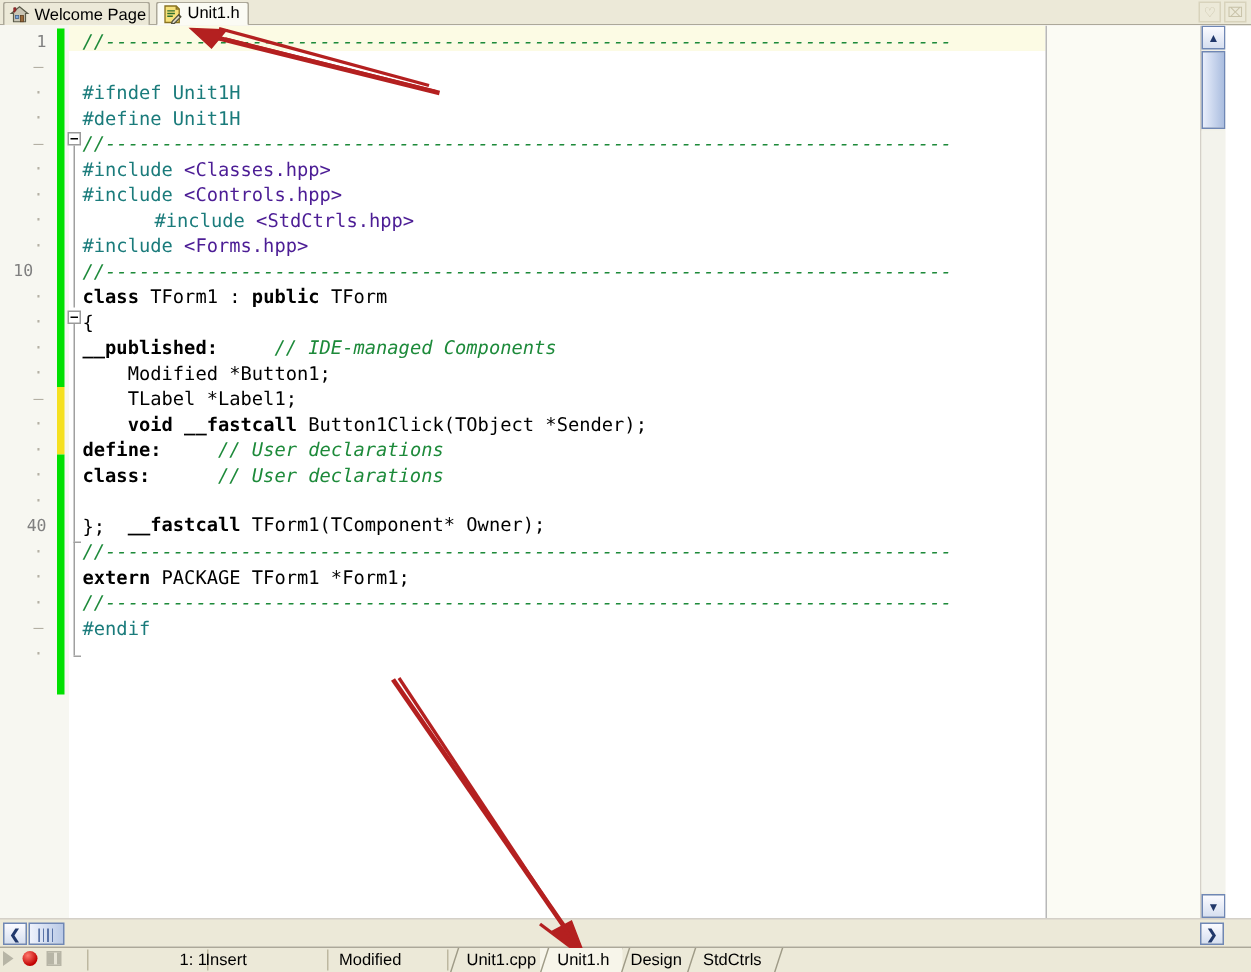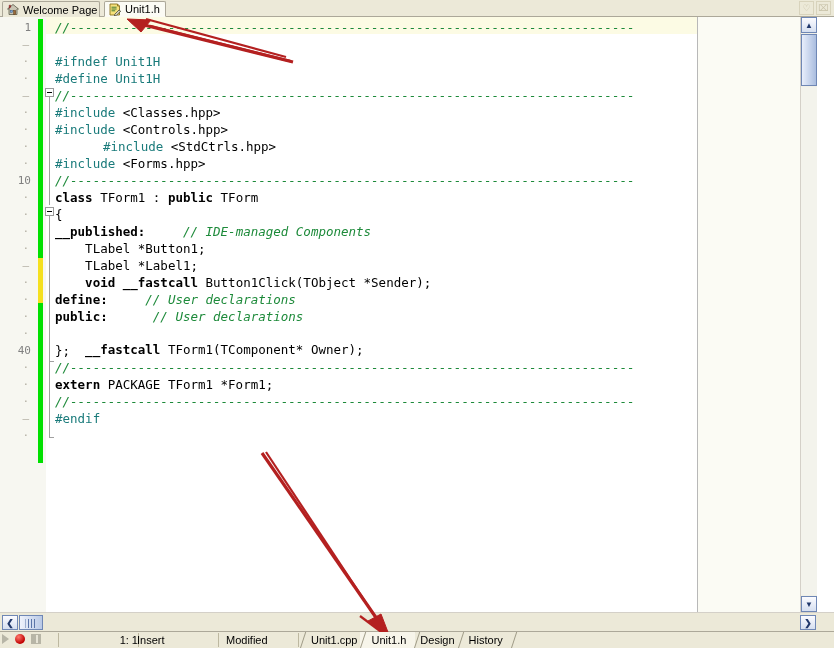--- a/index.html
+++ b/index.html
@@ -193,21 +193,21 @@
     position: absolute;
     left: 698px; top: 0;
     width: 119px; height: 595px;
     background: #fbfbf4;
   }
 
   .k-kw   { color: #000000; font-weight: bold; }
   .k-pre  { color: #1a7b7b; }
   .k-cmt  { color: #1d8a3a; font-style: italic; }
   .k-id   { color: #000000; }
-  .k-str  { color: #000000; }
+  .k-str  { color: #4c1d95; }
 
   
   .vscroll {
     position: absolute;
     right: 0; top: 0;
     width: 17px; height: 595px;
     background: #f1f0e7;
     border-left: 1px solid #d4d0c8;
     box-sizing: border-box;
   }
@@ -414,21 +414,21 @@
         <div id="gutter-marks">
             <div class="gutter-line" style="top: 2px;">1</div>
             <div class="gutter-dot" style="top: 19px;">–</div>
             <div class="gutter-dot" style="top: 36px;">·</div>
             <div class="gutter-dot" style="top: 53px;">·</div>
             <div class="gutter-dot" style="top: 70px;">–</div>
             <div class="gutter-dot" style="top: 87px;">·</div>
             <div class="gutter-dot" style="top: 104px;">·</div>
             <div class="gutter-dot" style="top: 121px;">·</div>
             <div class="gutter-dot" style="top: 138px;">·</div>
-            <div class="gutter-line" style="top: 155px;">10</div>
+            <div class="gutter-line" style="top: 155px; text-align: center;">10</div>
             <div class="gutter-dot" style="top: 172px;">·</div>
             <div class="gutter-dot" style="top: 189px;">·</div>
             <div class="gutter-dot" style="top: 206px;">·</div>
             <div class="gutter-dot" style="top: 223px;">·</div>
             <div class="gutter-dot" style="top: 240px;">–</div>
             <div class="gutter-dot" style="top: 257px;">·</div>
             <div class="gutter-dot" style="top: 274px;">·</div>
             <div class="gutter-dot" style="top: 291px;">·</div>
             <div class="gutter-dot" style="top: 308px;">·</div>
             <div class="gutter-line" style="top: 325px;">40</div>
@@ -460,25 +460,25 @@
             <div class="cl" style="top: 53px;"><span class="k-pre">#define Unit1H</span></div>
             <div class="cl" style="top: 70px;"><span class="k-cmt">//---------------------------------------------------------------------------</span></div>
             <div class="cl" style="top: 87px;"><span class="k-pre">#include </span><span class="k-str">&lt;Classes.hpp&gt;</span></div>
             <div class="cl" style="top: 104px;"><span class="k-pre">#include </span><span class="k-str">&lt;Controls.hpp&gt;</span></div>
             <div class="cl" style="top: 121px; margin-left: 48px;"><span class="k-pre">#include </span><span class="k-str">&lt;StdCtrls.hpp&gt;</span></div>
             <div class="cl" style="top: 138px;"><span class="k-pre">#include </span><span class="k-str">&lt;Forms.hpp&gt;</span></div>
             <div class="cl" style="top: 155px;"><span class="k-cmt">//---------------------------------------------------------------------------</span></div>
             <div class="cl" style="top: 172px;"><span class="k-kw">class</span><span class="k-id"> TForm1 : </span><span class="k-kw">public</span><span class="k-id"> TForm</span></div>
             <div class="cl" style="top: 189px;"><span class="k-id">{</span></div>
             <div class="cl" style="top: 206px;"><span class="k-kw">__published:</span><span class="k-id">     </span><span class="k-cmt">// IDE-managed Components</span></div>
-            <div class="cl" style="top: 223px;"><span class="k-id">    TLabel *Button1;</span></div>
+            <div class="cl" style="top: 223px;"><span class="k-id">    Modified *Button1;</span></div>
             <div class="cl" style="top: 240px;"><span class="k-id">    TLabel *Label1;</span></div>
             <div class="cl" style="top: 257px;"><span class="k-id">    </span><span class="k-kw">void __fastcall</span><span class="k-id"> Button1Click(TObject *Sender);</span></div>
             <div class="cl" style="top: 274px;"><span class="k-kw">define:</span><span class="k-id">     </span><span class="k-cmt">// User declarations</span></div>
-            <div class="cl" style="top: 291px;"><span class="k-kw">public:</span><span class="k-id">      </span><span class="k-cmt">// User declarations</span></div>
+            <div class="cl" style="top: 291px;"><span class="k-kw">class:</span><span class="k-id">      </span><span class="k-cmt">// User declarations</span></div>
             <div class="cl" style="top: 324px;"><span class="k-id">    </span><span class="k-kw">__fastcall</span><span class="k-id"> TForm1(TComponent* Owner);</span></div>
             <div class="cl" style="top: 325px;"><span class="k-id">};</span></div>
             <div class="cl" style="top: 342px;"><span class="k-cmt">//---------------------------------------------------------------------------</span></div>
             <div class="cl" style="top: 359px;"><span class="k-kw">extern</span><span class="k-id"> PACKAGE TForm1 *Form1;</span></div>
             <div class="cl" style="top: 376px;"><span class="k-cmt">//---------------------------------------------------------------------------</span></div>
             <div class="cl" style="top: 393px;"><span class="k-pre">#endif</span></div>
           </div>
       </div>
 
       <div class="vscroll">
@@ -514,21 +514,21 @@
     <div class="sb-cell" style="left:60px; width:78px; border:none; text-align:right; padding-left:0;">1: 1</div>
 
     <div class="sb-cell" style="left:131px; width:78px; border:none;">Insert</div>
 
     <div class="sb-cell" style="left:220px; width:78px; border:none;">Modified</div>
 
     <div class="viewtabs">
       <div class="vtab">Unit1.cpp</div>
       <div class="vtab vtab-active">Unit1.h</div>
       <div class="vtab">Design</div>
-      <div class="vtab">History</div>
+      <div class="vtab">StdCtrls</div>
     </div>
   </div>
 
   <svg class="annot">
     <g stroke="#b42020" fill="#b42020">
       <line x1="293" y1="62" x2="132" y2="22" stroke-width="3.2"></line>
       <path d="M127 19 L151 20 L141 32 Z"></path>
       <line x1="290" y1="61" x2="150" y2="26" stroke-width="2.4"></line>
       <line x1="286" y1="57" x2="146" y2="19" stroke-width="2.2"></line>
     </g>

